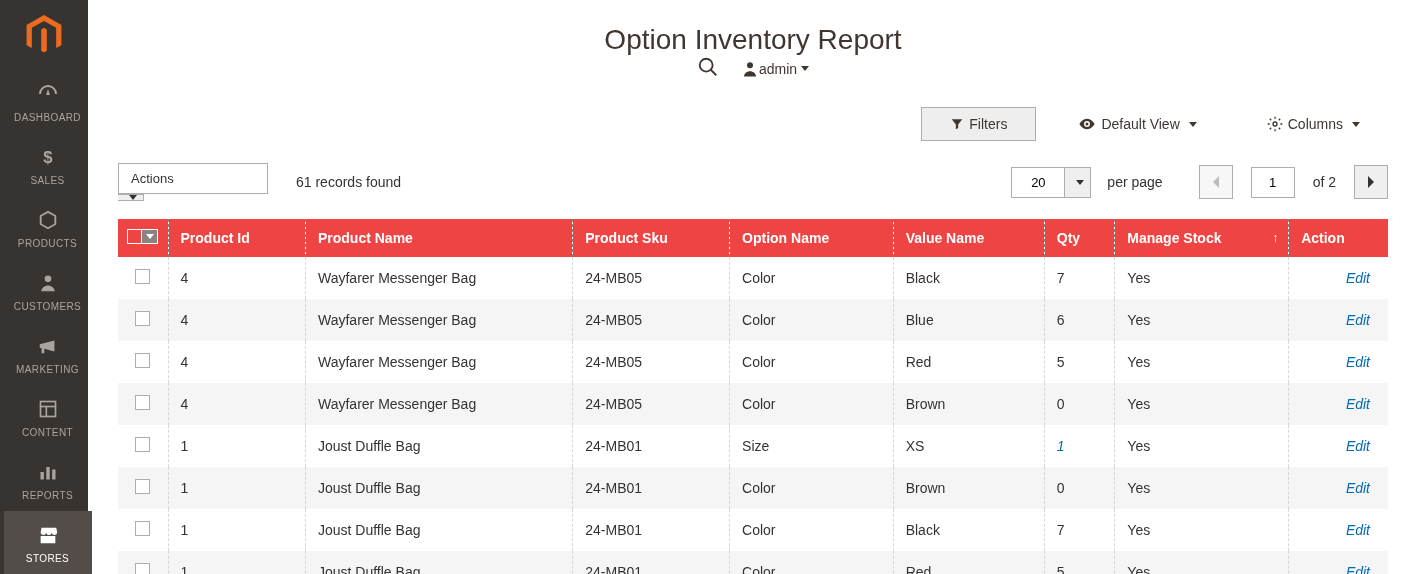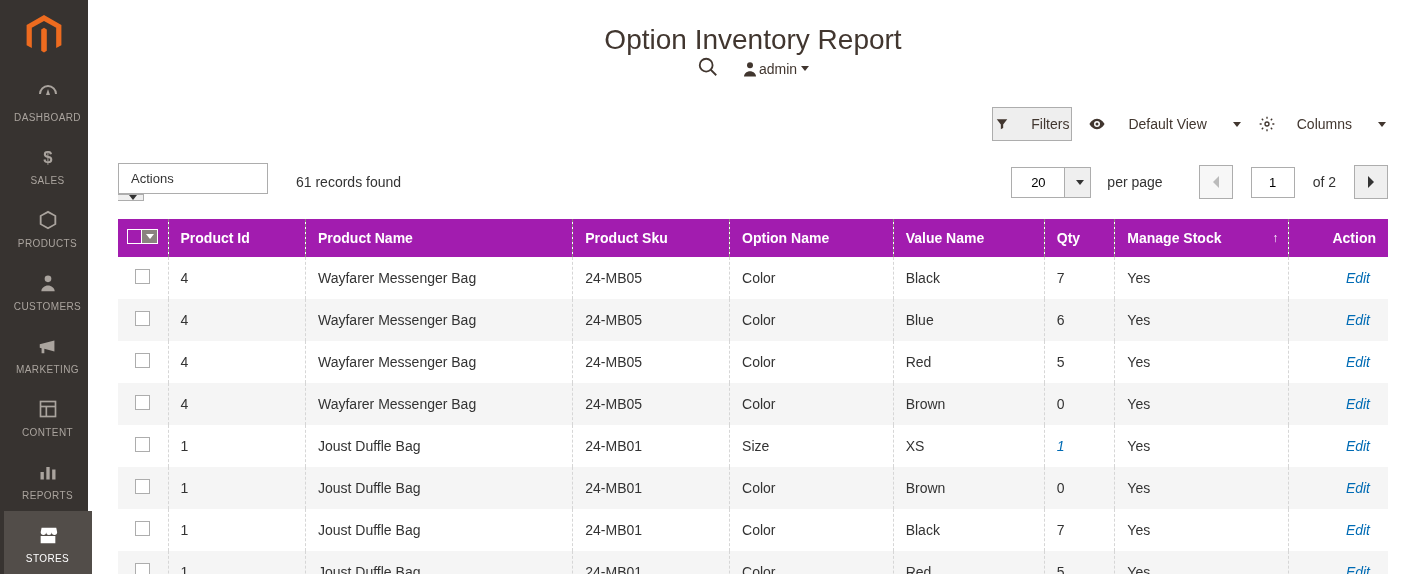--- a/index.html
+++ b/index.html
@@ -19,21 +19,21 @@
 
 
 .page-header { display: flex; justify-content: space-between; align-items: center; padding: 24px 0 18px; flex-direction: column; }
 .page-title { font-size: 28px; font-weight: 400; color: #41362f; }
 .header-actions { display: flex; align-items: center; gap: 22px; }
 .user-dropdown { display: flex; align-items: center; gap: 0; cursor: pointer; color: #41362f; font-size: 14px; }
 .search-btn { cursor: pointer; color: #41362f; }
 
 
 .toolbar { display: flex; justify-content: flex-end; gap: 14px; padding: 8px 0 14px; align-items: center; }
-.toolbar-btn { display: inline-flex; align-items: center; gap: 22px; padding: 8px 2px; font-size: 14px; cursor: pointer; color: #41362f; }
+.toolbar-btn { display: inline-flex; align-items: center; gap: 5px; padding: 8px 28px; font-size: 14px; cursor: pointer; color: #41362f; }
 .toolbar-btn.filters { background: #eee; border: 1px solid #adadad; }
 .caret-down { display:inline-block; width:0; height:0; border-left:4px solid transparent; border-right:4px solid transparent; border-top:5px solid currentColor; margin-left:4px; }
 
 
 .controls-row { display: flex; justify-content: space-between; align-items: center; padding: 8px 0 18px; }
 .controls-left { display: flex; align-items: center; gap: 28px; }
 .actions-select { display:flex; align-items:stretch;flex-direction:column; }
 .actions-select .sel-box { border:1px solid #adadad; padding: 7px 12px; min-width:150px; background:#fff; font-size:13px; }
 .actions-select .sel-caret { border:1px solid #adadad; border-left:none; width:26px; display:flex; align-items:center; justify-content:center; background:#efefef; cursor:pointer; }
 .records-found { font-size: 14px; color: #333; }
@@ -42,24 +42,24 @@
 .perpage-caret { border:1px solid #adadad; border-left:none; width:26px; padding:7px 0; background:#efefef; display:flex; align-items:center; justify-content:center; cursor:pointer; }
 .perpage-label { margin: 0 26px 0 6px; font-size:14px; }
 .pager-btn { width:34px; height:34px; border:1px solid #adadad; background:#efefef; display:flex; align-items:center; justify-content:center; cursor:pointer; }
 .pager-btn.disabled { color:#bbb; background:#f7f7f7; cursor:default; }
 .page-input { width:44px; border:1px solid #adadad; text-align:center; padding:7px 4px; margin: 0 8px; font-size:13px; }
 .page-of { font-size:14px; margin-right:8px; }
 
 
 .table-wrap { border-top: none; }
 table.data-grid { width: 100%; border-collapse: collapse; }
-table.data-grid th { background: #a21caf; color: #fff; font-weight: 600; font-size: 14px; text-align: left; padding: 10px 12px; border-left: 1px dashed #8a837b; position:relative; }
+table.data-grid th { background: #ef4444; color: #fff; font-weight: 600; font-size: 14px; text-align: left; padding: 10px 12px; border-left: 1px dashed #8a837b; position:relative; }
 table.data-grid th:first-child { border-left: none; width:50px; text-align:center; padding:10px 6px; }
 table.data-grid th .sort-arrow { position:absolute; right:10px; top:50%; transform:translateY(-50%); font-size:12px; }
-table.data-grid th.action-col { text-align:right; }
+table.data-grid th.action-col { text-align:left; }
 table.data-grid td { padding: 12px 12px; font-size: 14px; color: #333; border-left: 1px dashed #d6d6d6; }
 table.data-grid td:first-child { border-left:none; width:50px; text-align:center; }
 table.data-grid tbody tr:nth-child(even) { background: #f5f5f5; }
 .row-check { width:15px; height:15px; border:1px solid #adadad; display:inline-block; background:#fff; cursor:pointer; }
 .header-check { display:inline-flex; align-items:stretch; }
 .header-check .row-check { border-color:#fff; background:transparent; }
 .header-check .hc-caret { width:16px; border:1px solid #fff; border-left:none; display:flex; align-items:center; justify-content:center; background:#8a837f; cursor:pointer; color:#fff; }
 .header-check .hc-caret .caret-down { border-top-color:#fff; margin:0; }
 .link { color:#006bb4; cursor:pointer;font-style:italic; }
 .action-cell { text-align:right; padding-right:18px !important; }

